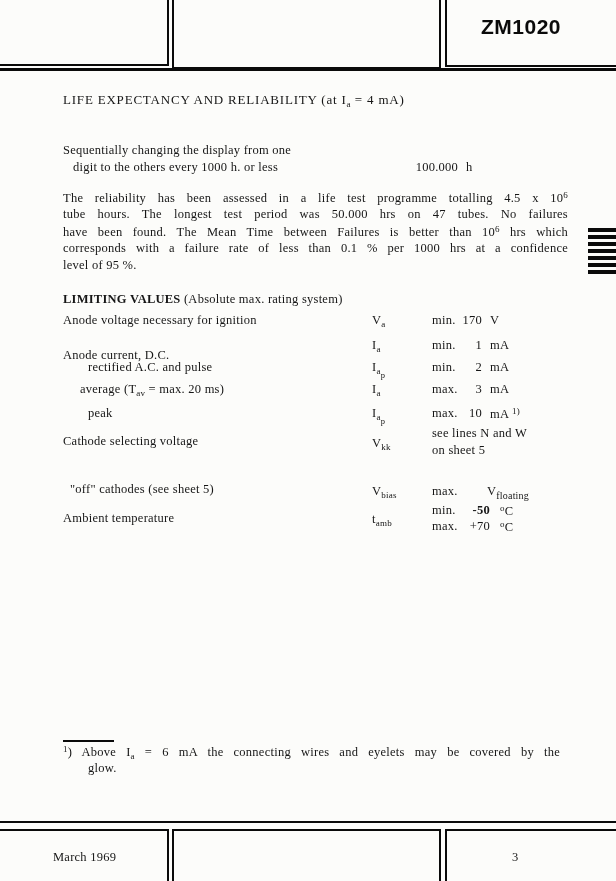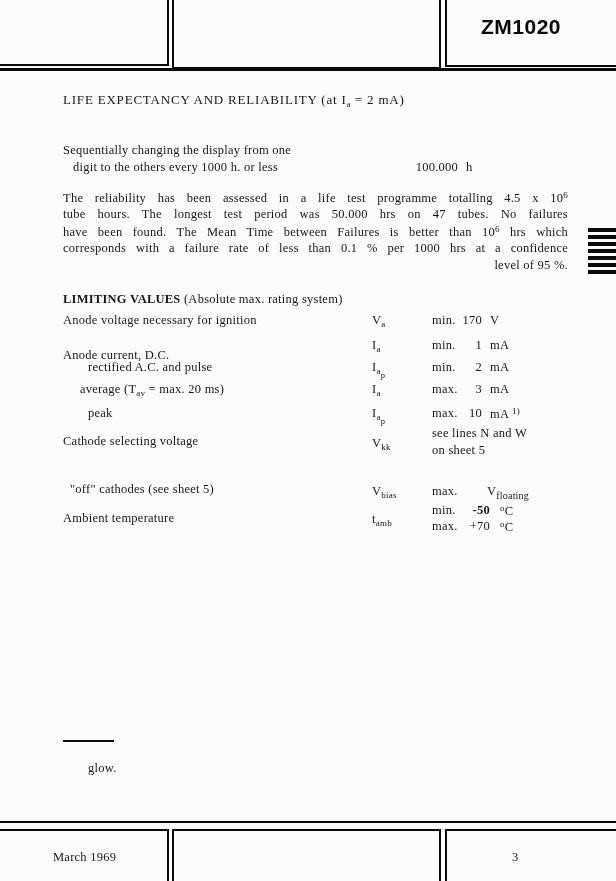--- a/index.html
+++ b/index.html
@@ -6,21 +6,21 @@
   #page{
     position:relative; width:616px; height:881px;
     background:#fcfcfa; overflow:hidden;
     font-family:"Liberation Serif", serif;
     color:#161616; font-size:12.5px; letter-spacing:.25px;
   }
   .t{position:absolute; white-space:nowrap;}
   .box{position:absolute; border:2px solid #0a0a0a; background:transparent;}
   .rule{position:absolute; background:#0a0a0a;}
   .jline{position:absolute; white-space:normal; text-align:justify; text-align-last:justify;}
-  .plain{text-align:right; text-align-last:auto;}
+  .plain{text-align:left; text-align-last:auto;}
   .sb{font-size:9px; vertical-align:-3px; letter-spacing:.2px;}
   .sb2{font-size:8.5px; vertical-align:-7px; letter-spacing:.2px;}
   .sbL{font-size:10px; vertical-align:-4px; letter-spacing:.2px;}
   .sp{font-size:9px; vertical-align:4px; letter-spacing:.2px;}
   .bold{font-weight:bold;}
   .title{font-size:13px; letter-spacing:.8px;}
   .product{
     font-family:"Liberation Sans", sans-serif; font-weight:bold;
     font-size:21px; letter-spacing:.5px; color:#0a0a0a;
   }
@@ -36,21 +36,21 @@
 <div id="page">
 
   <div class="box" style="left:-8px; top:-12px; width:173px; height:74px;"></div>
   <div class="box" style="left:172px; top:-12px; width:265px; height:77px;"></div>
   <div class="box" style="left:445px; top:-12px; width:200px; height:75px;"></div>
   <span class="t product" style="left:481px; top:15px;">ZM1020</span>
   <div class="rule" style="left:0; top:68px; width:616px; height:3px;"></div>
 
   <div class="regmark"></div>
 
-  <div class="t title" style="left:63px; top:92px;"><span>LIFE EXPECTANCY AND RELIABILITY (at I</span><span class="sb">a</span><span> = 2 mA)</span></div>
+  <div class="t title" style="left:63px; top:92px;"><span>LIFE EXPECTANCY AND RELIABILITY (at I</span><span class="sb">a</span><span> = 4 mA)</span></div>
 
   <span class="t" style="left:63px; top:143px;">Sequentially changing the display from one</span>
   <span class="t" style="left:73px; top:160px;">digit to the others every 1000 h. or less</span>
   <span class="t val" style="left:405px; top:160px; width:53px;">100.000</span>
   <span class="t" style="left:466px; top:160px;">h</span>
 
   <div>
     <div class="jline" style="left:63px; top:190px; width:505px;"><span>The reliability has been assessed in a life test programme totalling 4.5 x 10</span><span class="sp">6</span></div>
     <div class="jline" style="left:63px; top:207px; width:505px;"><span>tube hours. The longest test period was 50.000 hrs on 47 tubes. No failures</span></div>
     <div class="jline" style="left:63px; top:224px; width:505px;"><span>have been found. The Mean Time between Failures is better than 10</span><span class="sp">6</span><span> hrs which</span></div>
@@ -103,20 +103,21 @@
   <span class="t" style="left:63px; top:511px;">Ambient temperature</span>
   <span class="t" style="left:372px; top:512px;"><span>t</span><span class="sb">amb</span></span>
   <span class="t" style="left:432px; top:503px;">min.</span>
   <span class="t val" style="left:452px; top:503px; width:38px;font-weight:bold;">-50</span>
   <span class="t" style="left:500px; top:503px;"><span class="sp">o</span><span>C</span></span>
   <span class="t" style="left:432px; top:519px;">max.</span>
   <span class="t val" style="left:452px; top:519px; width:38px;">+70</span>
   <span class="t" style="left:500px; top:519px;"><span class="sp">o</span><span>C</span></span>
 
   <div class="rule" style="left:63px; top:740px; width:51px; height:2px;"></div>
+  <div class="jline" style="left:63px; top:744px; width:497px;"><span class="sp">1</span><span>) Above I</span><span class="sb">a</span><span> = 6 mA the connecting wires and eyelets may be covered by the</span></div>
   <span class="t" style="left:88px; top:761px;">glow.</span>
 
   <div class="rule" style="left:0; top:821px; width:616px; height:2px;"></div>
   <div class="box" style="left:-8px; top:829px; width:173px; height:62px;"></div>
   <div class="box" style="left:172px; top:829px; width:265px; height:62px;"></div>
   <div class="box" style="left:445px; top:829px; width:200px; height:62px;"></div>
   <span class="t" style="left:53px; top:850px;">March 1969</span>
   <span class="t" style="left:512px; top:850px;">3</span>
 
 </div>

